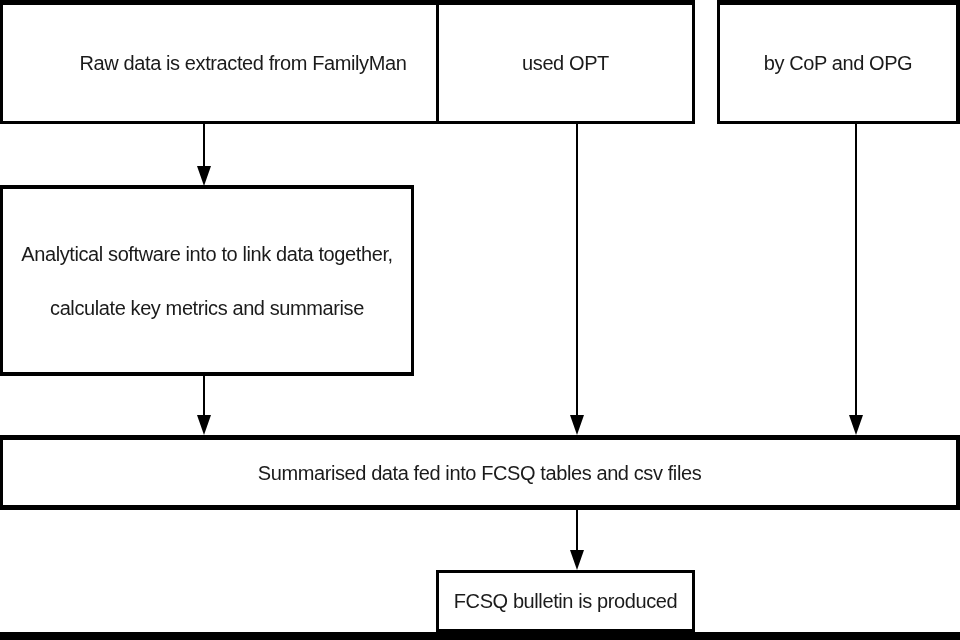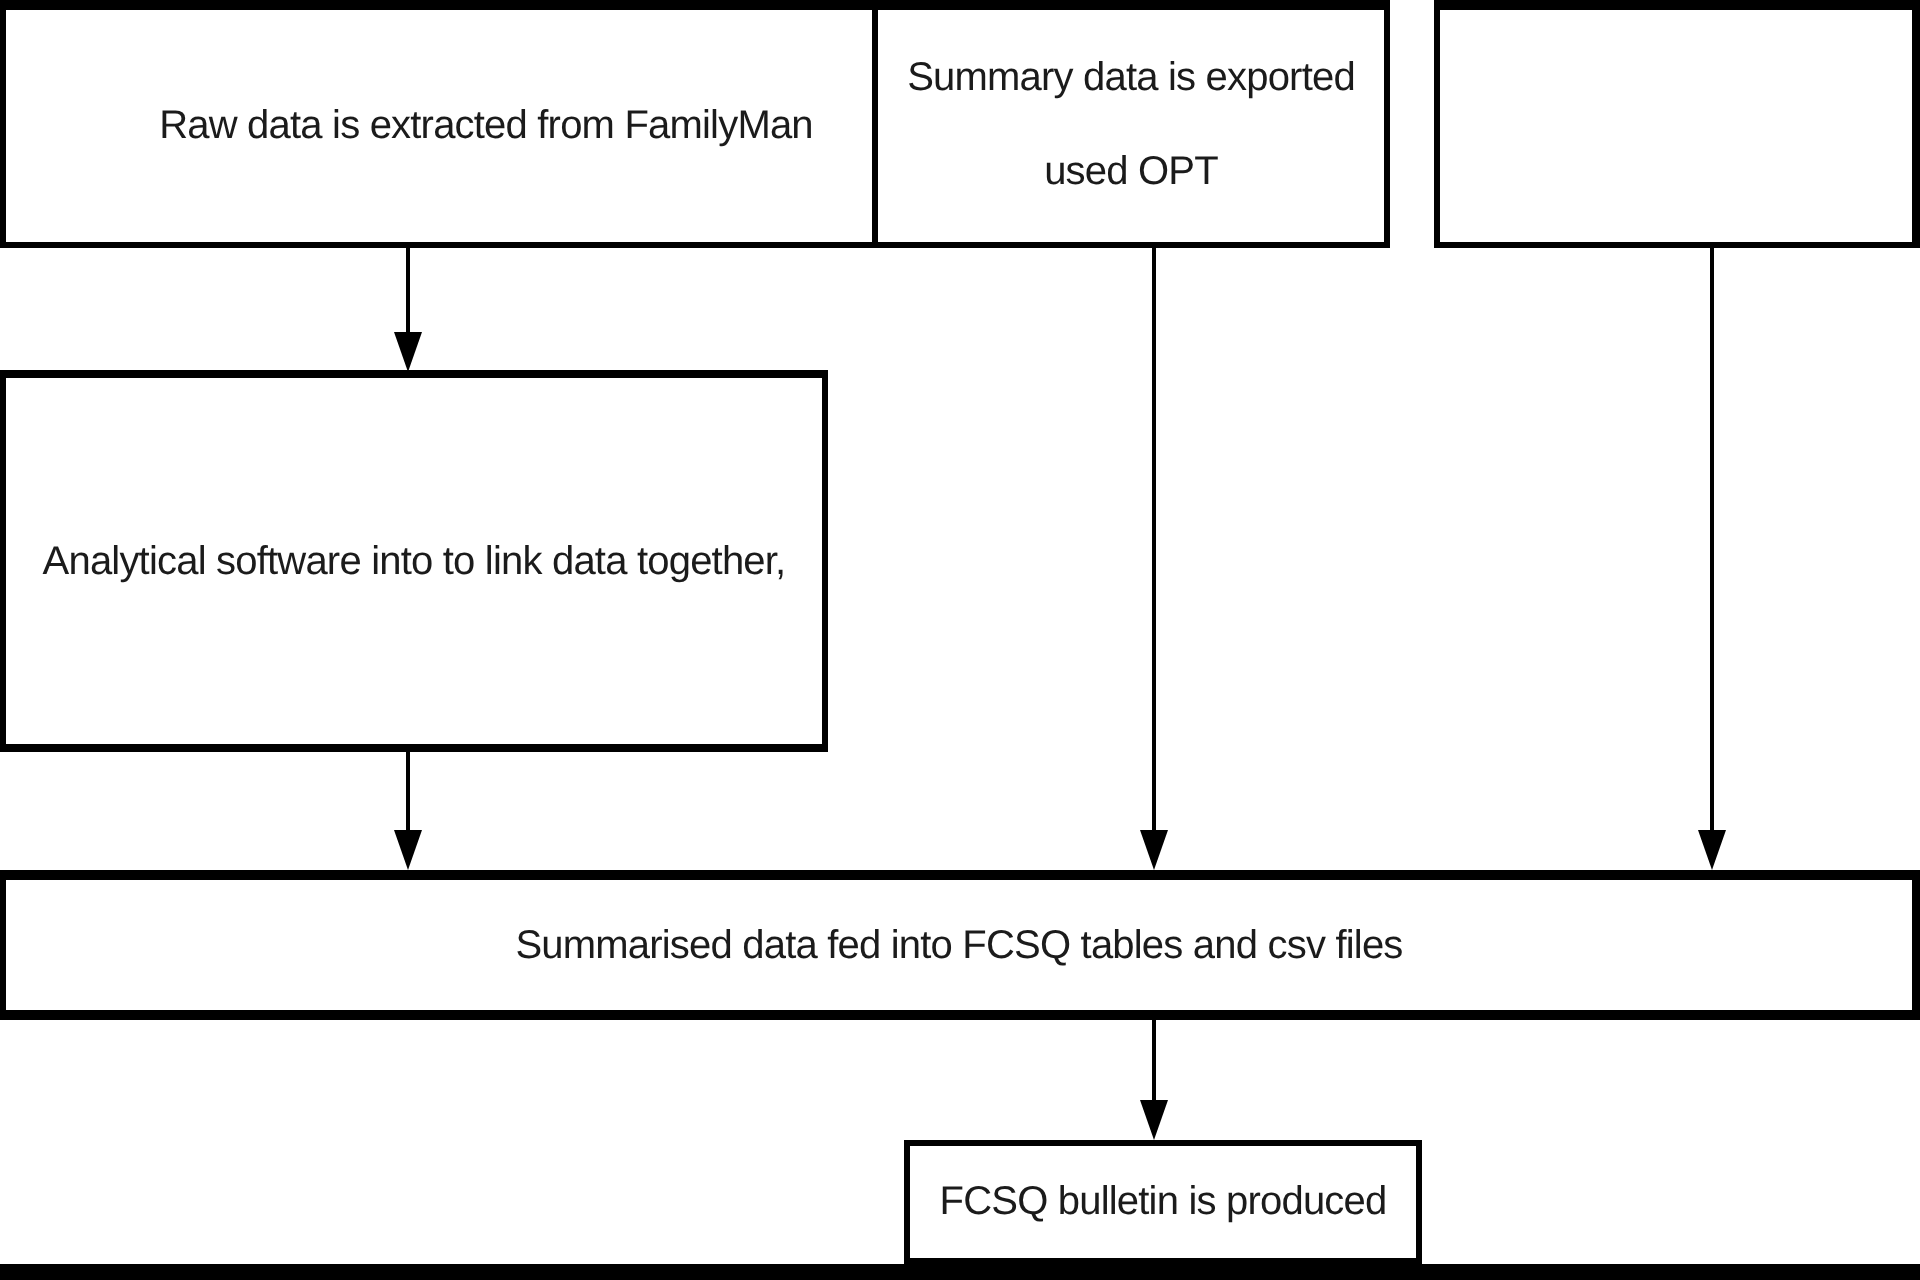--- a/index.html
+++ b/index.html
@@ -52,21 +52,21 @@
     border-top-width: 4px; border-bottom-width: 4px;
   }
   #box-analytical .line { line-height: 54px; }
   
   #box-fcsq-tables {
     left: 0; top: 435px; width: 960px; height: 75px;
     border-top-width: 5px; border-bottom-width: 5px; border-right-width: 4px;
   }
   
   #box-bulletin {
-    left: 436px; top: 570px; width: 259px; height: 62px; margin-left: 16px;
+    left: 436px; top: 570px; width: 259px; height: 62px;
   }
   
   .arrow-line {
     position: absolute;
     width: 2px;
     background: #000000;
   }
   .arrow-head {
     position: absolute;
     width: 0; height: 0;
@@ -94,29 +94,30 @@
 </head>
 <body>
 
 <div id="canvas">
 
   <div class="box" id="box-familyman">
     <div class="line">Raw data is extracted from FamilyMan</div>
   </div>
 
   <div class="box" id="box-opt">
-    <div class="line">Summary data is exported</div>
     <div class="line">used OPT</div>
   </div>
 
   <div class="box" id="box-copopg">
+    <div class="line">by CoP and OPG</div>
   </div>
 
   <div class="box" id="box-analytical">
     <div class="line">Analytical software into to link data together,</div>
+    <div class="line">calculate key metrics and summarise</div>
   </div>
 
   <div class="box" id="box-fcsq-tables">
     <div class="line">Summarised data fed into FCSQ tables and csv files</div>
   </div>
 
   <div class="box" id="box-bulletin">
     <div class="line">FCSQ bulletin is produced</div>
   </div>
 

